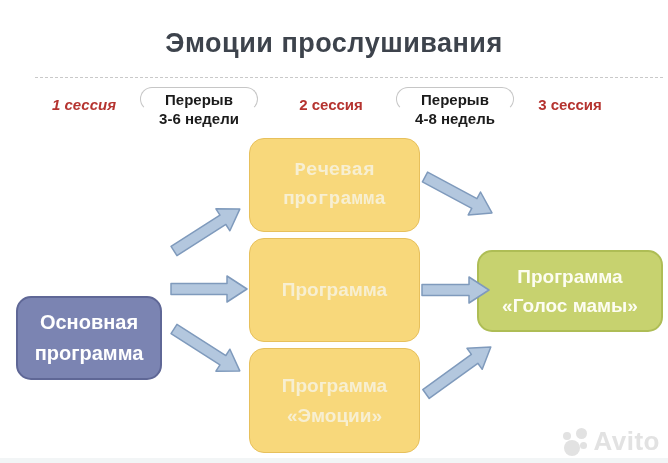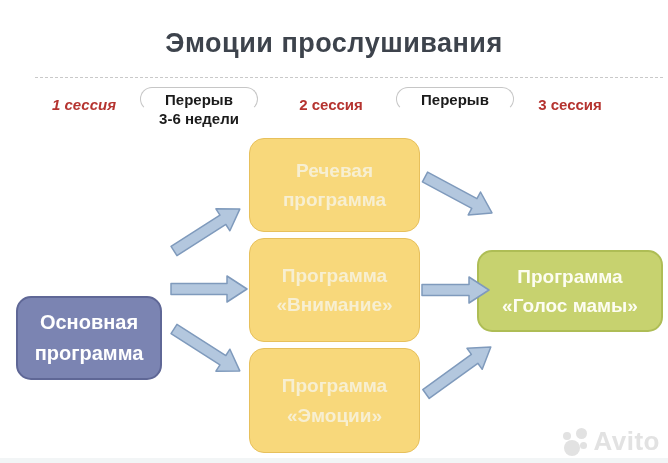--- a/index.html
+++ b/index.html
@@ -40,21 +40,21 @@
   .box-source{
     left:16px;top:248px;width:146px;height:84px;
     background:var(--source-fill,#7b84b2);border:2px solid var(--source-border,#5f6796);
     color:#ffffff;font-size:20px;margin-top:48px;
   }
   .box-mid{
     left:249px;width:171px;
     background:var(--middle-fill,#f8d87b);border:1.5px solid var(--middle-border,#e7c05c);
     color:var(--middle-text,#f7efd2);font-size:19px;
   }
-  .m1{top:138px;height:94px;}
+  .m1{top:138px;height:94px;font-family:Liberation Mono, monospace;}
   .m2{top:238px;height:104px;}
   .m3{top:348px;height:105px;}
   .box-target{
     left:477px;top:250px;width:186px;height:82px;
     background:var(--target-fill,#c7d26f);border:2px solid var(--target-border,#aebd55);
     color:#fdfdf2;font-size:19px;
   }
   .arrow{position:absolute;overflow:visible;}
   .arrow polygon{
     fill:var(--arrow-fill,#b3c7de);
@@ -86,36 +86,36 @@
 
   <div class="break b1">
     <div class="break-pill">Перерыв</div>
     <div class="break-sub">3-6 недели</div>
   </div>
 
   <div class="session s2">2 сессия</div>
 
   <div class="break b2">
     <div class="break-pill">Перерыв</div>
+    <div class="break-sub">4-8 недель</div>
   </div>
 
   <div class="session s3">3 сессия</div>
 
   <div class="box box-source">
     <span>Основная</span>
     <span>программа</span>
   </div>
 
   <div class="box box-mid m1">
     <span>Речевая</span>
     <span>программа</span>
   </div>
   <div class="box box-mid m2">
     <span>Программа</span>
-    <span>«Внимание»</span>
   </div>
   <div class="box box-mid m3">
     <span>Программа</span>
     <span>«Эмоции»</span>
   </div>
 
   <div class="box box-target">
     <span>Программа</span>
     <span>«Голос мамы»</span>
   </div>

